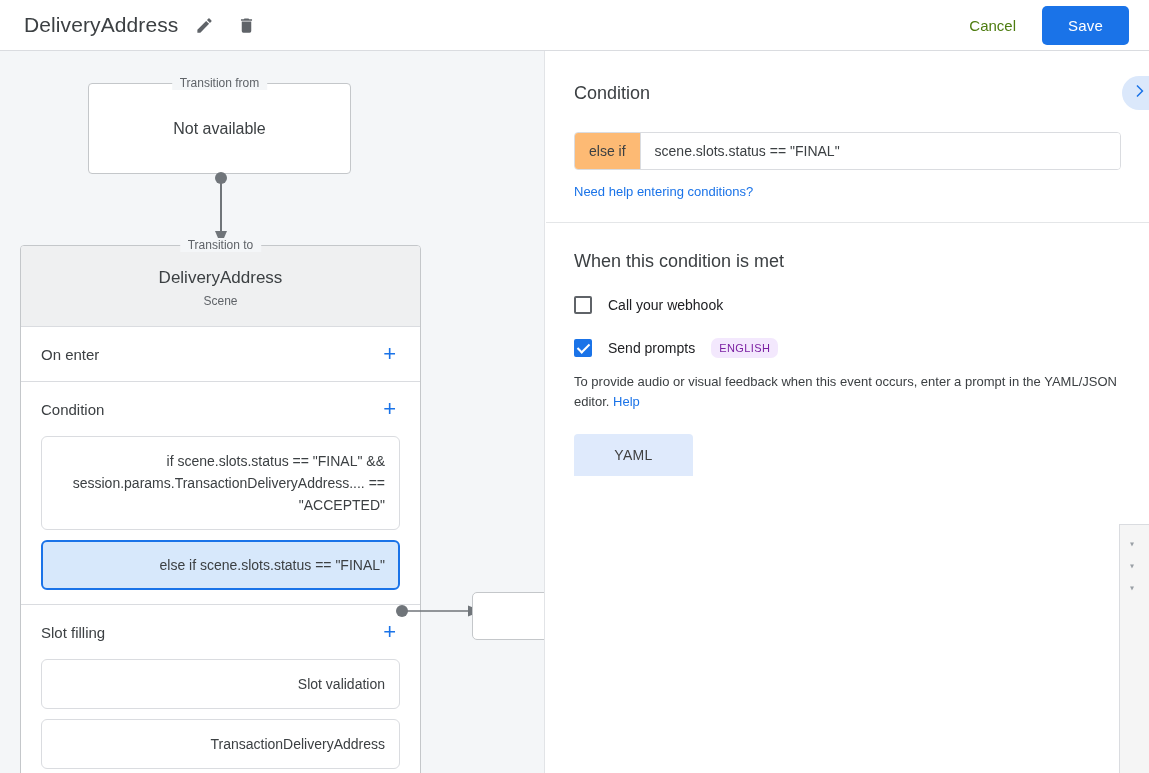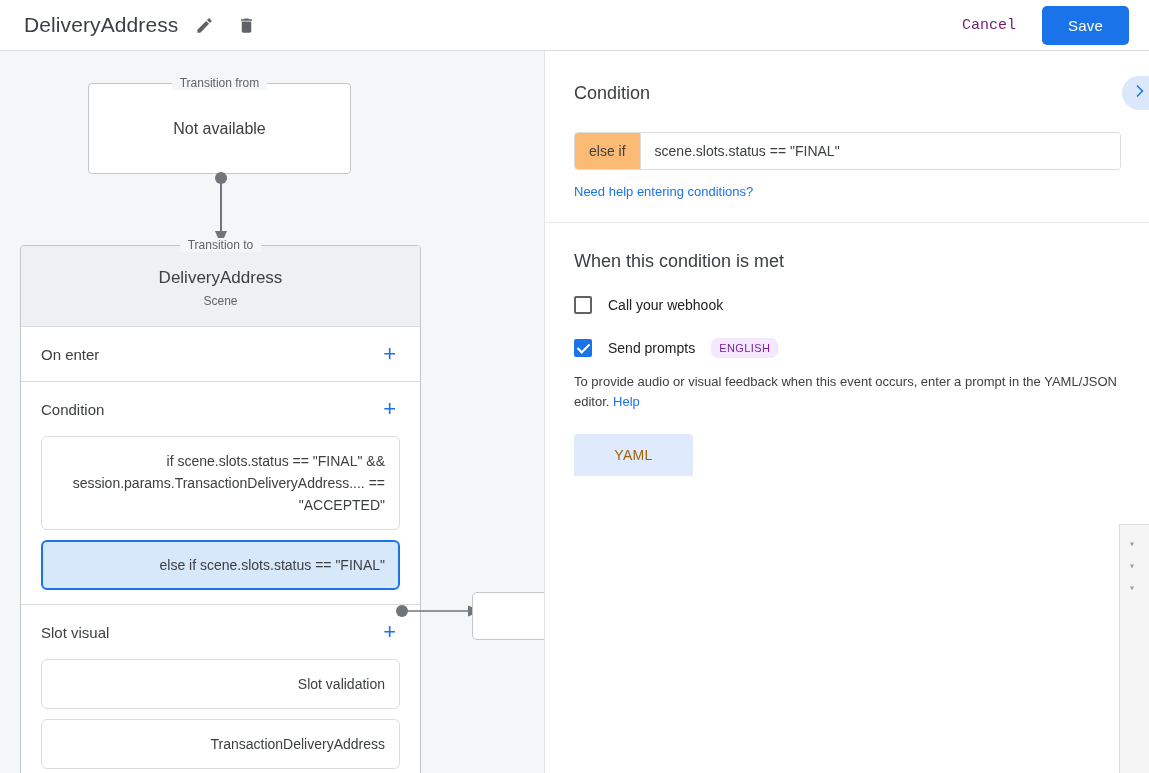--- a/index.html
+++ b/index.html
@@ -23,24 +23,24 @@
     font-size: 21px; color: #3c4043; letter-spacing: 0.1px;
   }
   .icon-btn {
     width: 32px; height: 32px; margin-left: 10px;
     display: flex; align-items: center; justify-content: center;
     border-radius: 50%; cursor: pointer; background: transparent;
   }
   .icon-btn svg { display: block; }
   .topbar-spacer { flex: 1 1 auto; }
   .btn-cancel {
-    color: #701a75; font-size: 15px; font-weight: 500;
+    color: #4d7c0f; font-size: 15px; font-weight: 500;
     padding: 8px 12px; border-radius: 4px; cursor: pointer;
     background: transparent; border: none;
-    font-family: Liberation Mono, monospace;
+    font-family: Liberation Sans, sans-serif;
   }
   .btn-save {
     margin-left: 14px; margin-right: 20px;
     background: #1a73e8; color: #ffffff;
     font-size: 15px; font-weight: 500;
     padding: 0 26px; height: 39px; border: none; border-radius: 5px;
     cursor: pointer; letter-spacing: .2px;
     font-family: "Liberation Sans", sans-serif;
   }
 
@@ -200,21 +200,21 @@
     max-width: 552px;
   }
   .helper .link-inline { color: #1a73e8; cursor: pointer; }
 
   .tabs { display: flex; margin-top: 22px; }
   .tab {
     min-width: 119px; text-align: center;
     padding: 13px 16px; font-size: 14px; font-weight: 500;
     color: #5f6368; cursor: pointer; letter-spacing: .3px;
   }
-  .tab.active { color: #a16207; background: #dfeafc; border-radius: 4px 4px 0 0; }
+  .tab.active { color: #404040; background: #dfeafc; border-radius: 4px 4px 0 0; }
 
   
   .editor {
     position: absolute; left: 573px; top: 473px;
     width: 576px; height: 300px;
     border-top: 1px solid #dadce0;
     border-left: 1px solid #dadce0;
     background: #ffffff;
     display: flex; overflow: hidden;
   }
@@ -301,21 +301,21 @@
           <span class="plus-btn">+</span>
         </div>
         <div class="section-body">
           <div class="chip tall">if scene.slots.status == "FINAL" &amp;&amp; session.params.TransactionDeliveryAddress.... == "ACCEPTED"</div>
           <div class="chip selected">else if scene.slots.status == "FINAL"</div>
         </div>
       </div>
 
       <div class="section">
         <div class="section-head">
-          <span class="section-title">Slot visual</span>
+          <span class="section-title">Slot filling</span>
           <span class="plus-btn">+</span>
         </div>
         <div class="section-body">
           <div class="chip" style="min-height:48px;">Slot validation</div>
           <div class="chip" style="min-height:48px;">TransactionDeliveryAddress</div>
         </div>
       </div>
     </div>
 
     <div class="edge-right">

